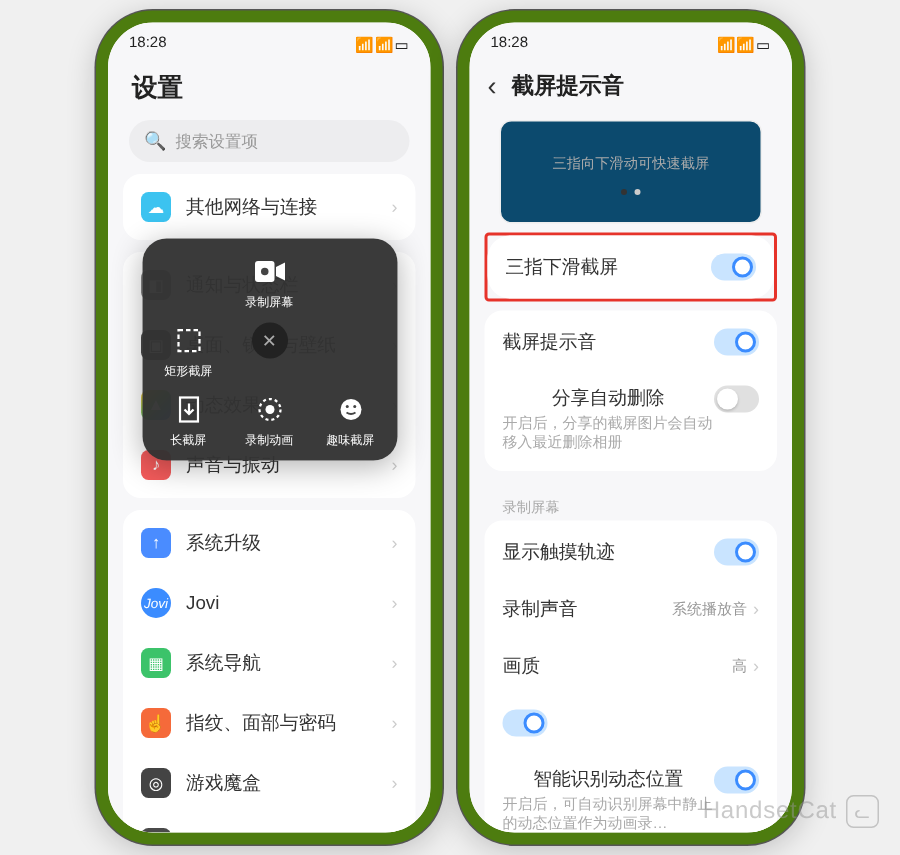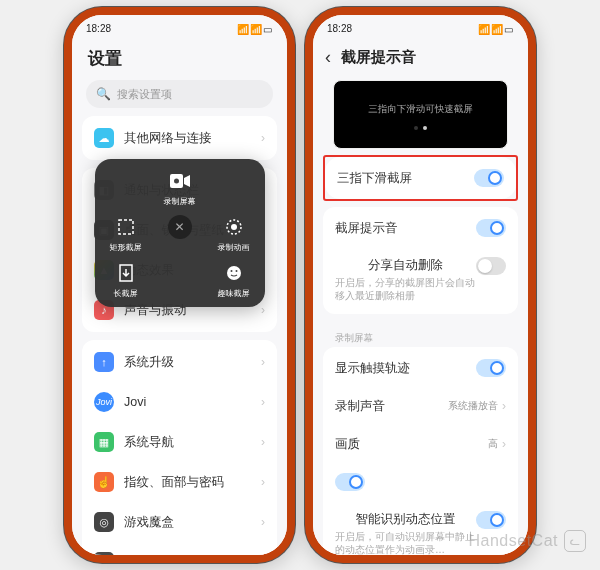--- a/index.html
+++ b/index.html
@@ -9,21 +9,21 @@
     font-family: -apple-system, "Helvetica Neue", Arial, sans-serif;
     display: flex; justify-content: center; align-items: center;
     gap: 10px;
     position: relative;
     overflow: hidden;
   }
   .phone {
     width: 231px; height: 556px;
     background: #fff;
     border-radius: 38px;
-    border: 8px solid #c2410c;
+    border: 8px solid #4d7c0f;
     box-shadow: 0 0 0 1px #555, 0 4px 20px rgba(0,0,0,0.2);
     position: relative;
     overflow: hidden;
   }
   .screen {
     width: 100%; height: 100%;
     background: #f7f7f9;
     display: flex; flex-direction: column;
     overflow: hidden;
   }
@@ -102,21 +102,21 @@
     width: 24px; height: 24px; border-radius: 50%;
     background: #222; color: #aaa;
     display: flex; align-items: center; justify-content: center;
     font-size: 12px;
   }
   
   .hint-box {
     margin: 4px 20px 6px; border: 1px solid #eee;
     border-radius: 8px; padding: 22px 10px 18px;
     text-align: center; font-size: 9.5px; color: #aaa;
-    background: #000000; position: relative;
+    background: #0c4a6e; position: relative;
   }
   .dots { display: flex; justify-content: center; gap: 5px; margin-top: 10px; }
   .dot { width: 4px; height: 4px; border-radius: 50%; background: #ccc; }
   .dot.active { background: #333; }
   
   .highlight-box {
     border: 2.5px solid #e6332a;
     margin: 2px 10px 6px; border-radius: 3px;
   }
   .highlight-box .card { margin: 0; border-radius: 15px; }
@@ -233,37 +233,37 @@
         <span class="pop-icon">
           <svg width="18" height="18" viewBox="0 0 18 18">
               <rect x="2" y="2" width="14" height="14" fill="none" stroke="#fff" stroke-width="1.5" stroke-dasharray="3 2"></rect>
             </svg>
         </span>
         <span class="pop-label">矩形截屏</span>
       </div>
       <div class="pop-item">
         <span class="pop-close">✕</span>
       </div>
+      <div class="pop-item" style="grid-column:1/2">
+        <span class="pop-icon">
+          <svg width="14" height="18" viewBox="0 0 14 18">
+              <rect x="1" y="1" width="12" height="16" fill="none" stroke="#fff" stroke-width="1.5"></rect>
+              <path d="M7 5 L7 12 M4 9 L7 12 L10 9" fill="none" stroke="#fff" stroke-width="1.5"></path>
+            </svg>
+        </span>
+        <span class="pop-label">长截屏</span>
+      </div>
       <div class="pop-item">
         <span class="pop-icon">
           <svg width="18" height="18" viewBox="0 0 18 18">
               <circle cx="9" cy="9" r="7" fill="none" stroke="#fff" stroke-width="1.5" stroke-dasharray="2 2"></circle>
               <circle cx="9" cy="9" r="3" fill="#fff"></circle>
             </svg>
         </span>
         <span class="pop-label">录制动画</span>
-      </div>
-      <div class="pop-item" style="grid-column:1/2">
-        <span class="pop-icon">
-          <svg width="14" height="18" viewBox="0 0 14 18">
-              <rect x="1" y="1" width="12" height="16" fill="none" stroke="#fff" stroke-width="1.5"></rect>
-              <path d="M7 5 L7 12 M4 9 L7 12 L10 9" fill="none" stroke="#fff" stroke-width="1.5"></path>
-            </svg>
-        </span>
-        <span class="pop-label">长截屏</span>
       </div>
       <div class="pop-item" style="grid-column:3/4">
         <span class="pop-icon">
           <svg width="18" height="18" viewBox="0 0 18 18">
               <circle cx="9" cy="9" r="7" fill="#fff"></circle>
               <circle cx="6.5" cy="7" r="1" fill="#444"></circle>
               <circle cx="11.5" cy="7" r="1" fill="#444"></circle>
               <path d="M6 11 Q9 13 12 11" fill="none" stroke="#444" stroke-width="1.2"></path>
             </svg>
         </span>

